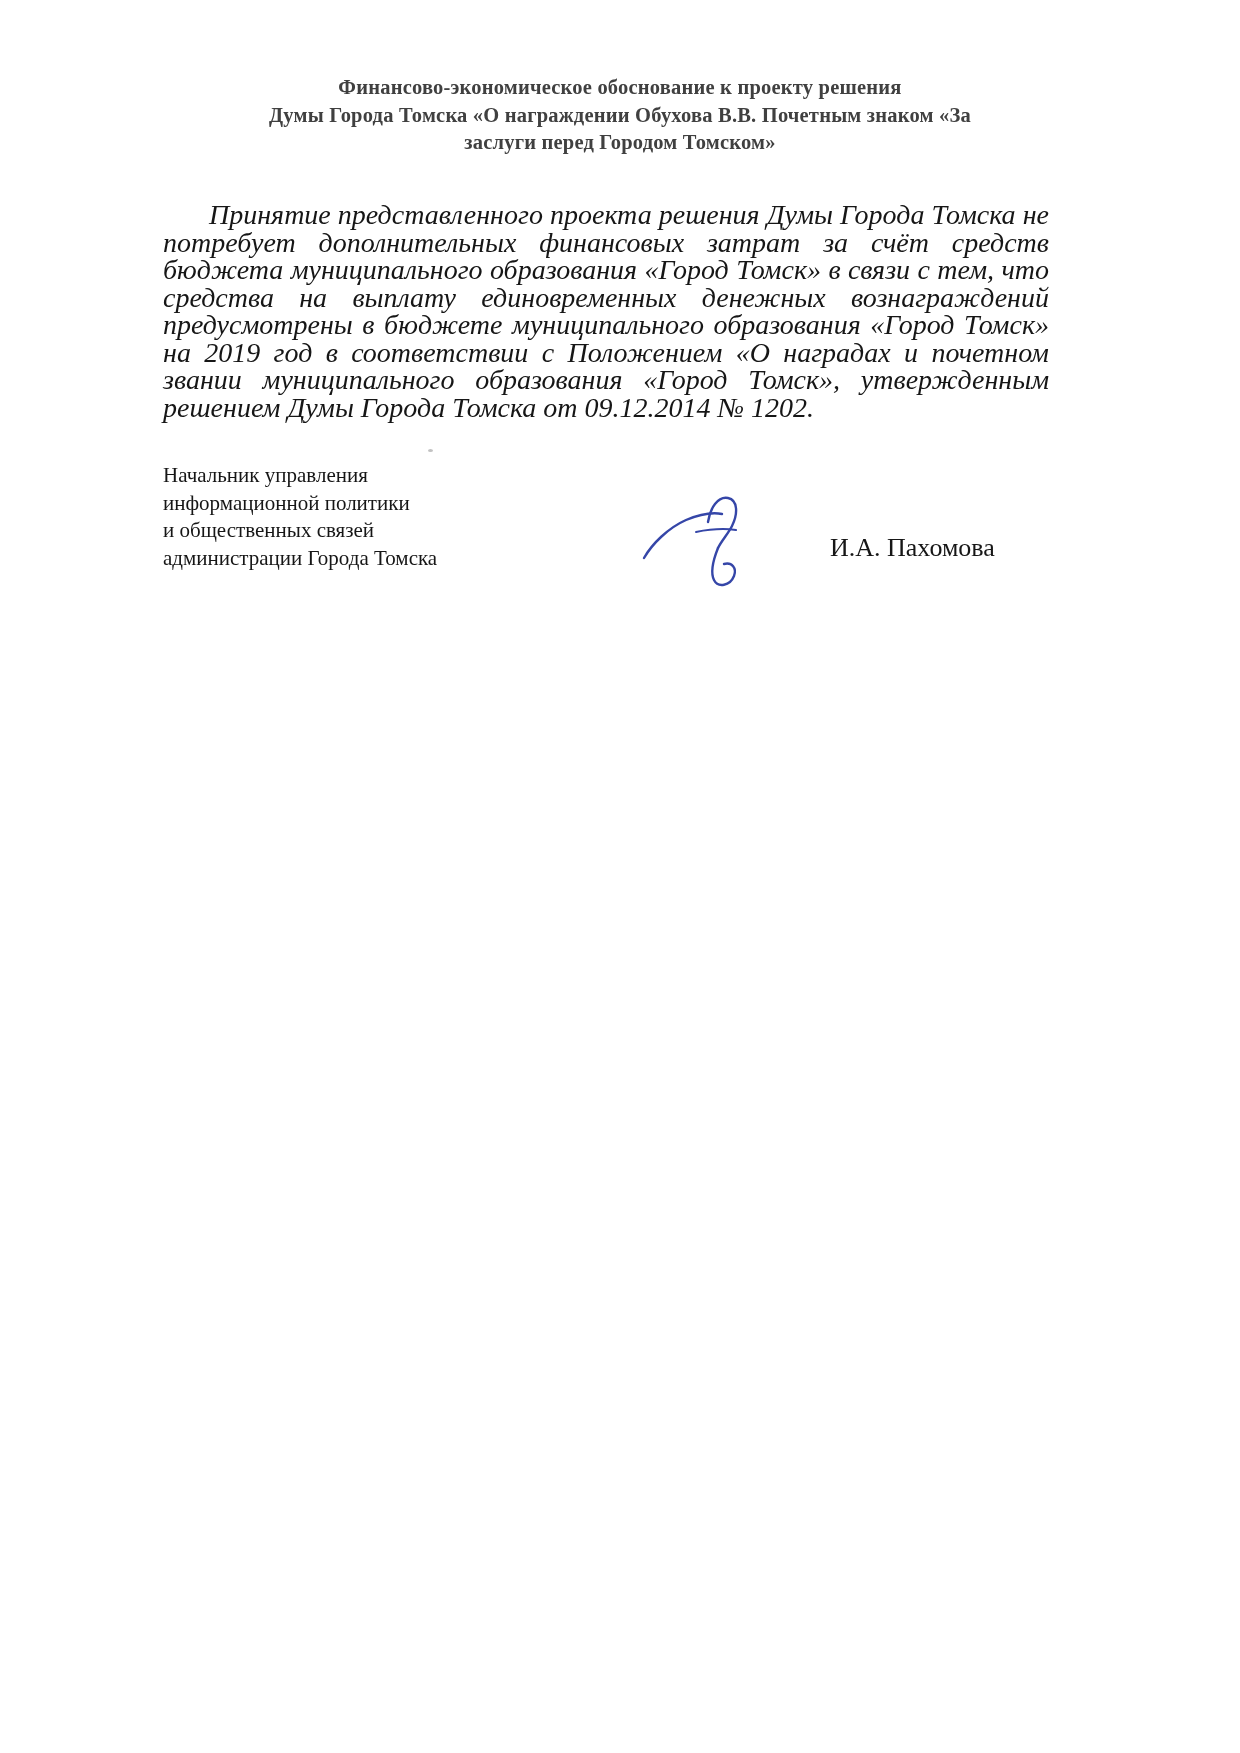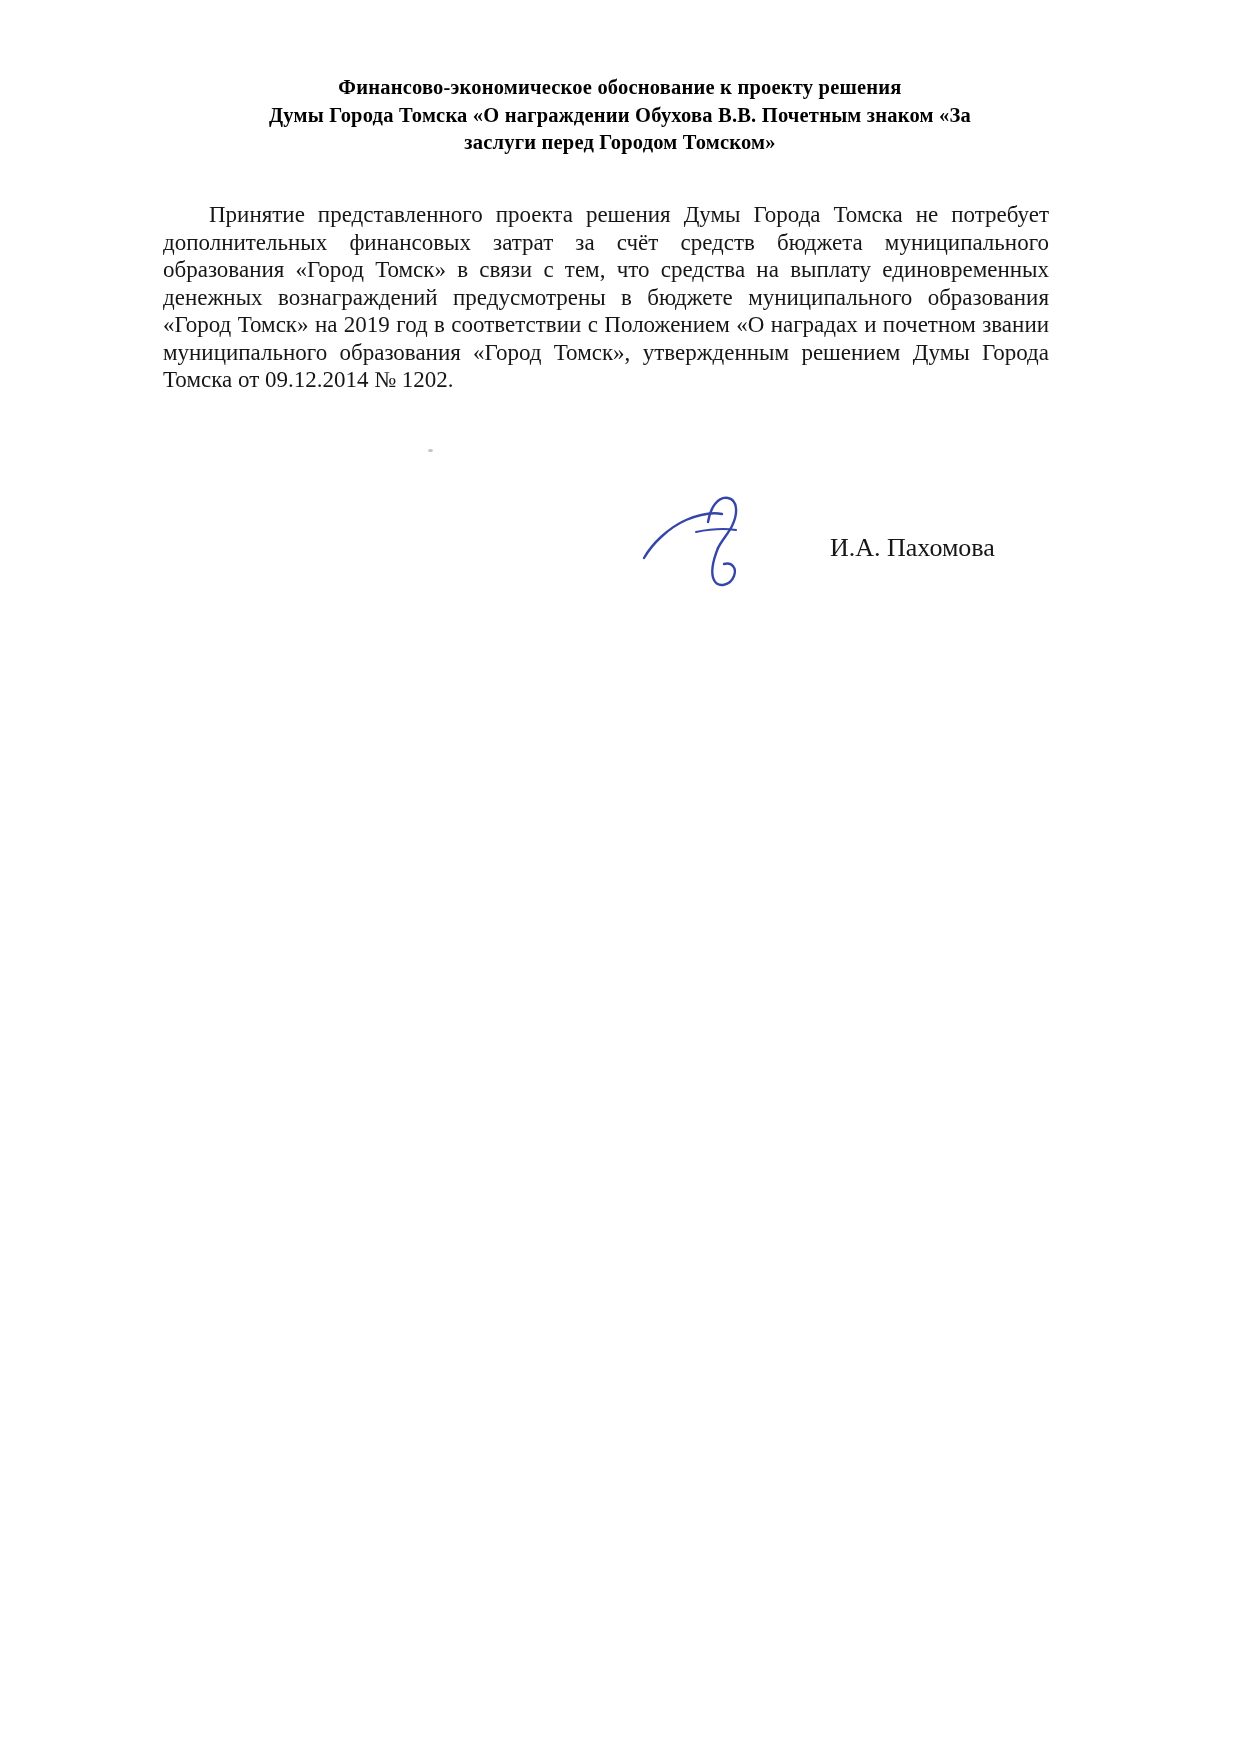--- a/index.html
+++ b/index.html
@@ -19,33 +19,34 @@
   .doc-title {
     position: absolute;
     top: 74px;
     left: 140px;
     width: 960px;
     text-align: center;
     font-weight: bold;
     font-size: 20.5px;
     line-height: 27.5px;
     white-space: pre-line;
-    color: #000000;
+    color: #404040;
     letter-spacing: 0.2px;
   }
   .doc-body {
     position: absolute;
     top: 201px;
     left: 163px;
     width: 886px;
-    font-size: 23px;
+    font-size: 28px;
     line-height: 27.5px;
     text-align: justify;
     text-indent: 46px;
     color: #161616;
+    font-style: italic;
   }
   .sig-block {
     position: absolute;
     top: 462px;
     left: 163px;
     width: 420px;
     font-size: 21px;
     line-height: 27.5px;
     white-space: pre-line;
     color: #161616;
@@ -82,20 +83,24 @@
 <div class="page">
 
   <div class="doc-title">Финансово-экономическое обоснование к проекту решения
 Думы Города Томска «О награждении Обухова В.В. Почетным знаком «За
 заслуги перед Городом Томском»</div>
 
   <div class="doc-body">Принятие представленного проекта решения Думы Города Томска не потребует дополнительных финансовых затрат за счёт средств бюджета муниципального образования «Город Томск» в связи с тем, что средства на выплату единовременных денежных вознаграждений предусмотрены в бюджете муниципального образования «Город Томск» на 2019 год в соответствии с Положением «О наградах и почетном звании муниципального образования «Город Томск», утвержденным решением Думы Города Томска от 09.12.2014 № 1202.</div>
 
   <div class="stray-mark"></div>
 
+  <div class="sig-block">Начальник управления
+информационной политики
+и общественных связей
+администрации Города Томска</div>
 
   <div class="sig-image">
     <svg width="120" height="110" viewBox="0 0 120 110" xmlns="http://www.w3.org/2000/svg">
       <g fill="none" stroke="#3546a8" stroke-width="2.4" stroke-linecap="round">
 
         <path d="M6,70 C14,56 30,40 48,32 C60,27 74,24 84,26"></path>
 
         <path d="M70,34 C72,20 80,8 90,10 C100,12 100,26 94,38 C90,46 84,52 80,60"></path>
 
         <path d="M80,60 C76,70 72,84 76,92 C80,100 92,98 96,88 C99,80 94,74 86,76"></path>

